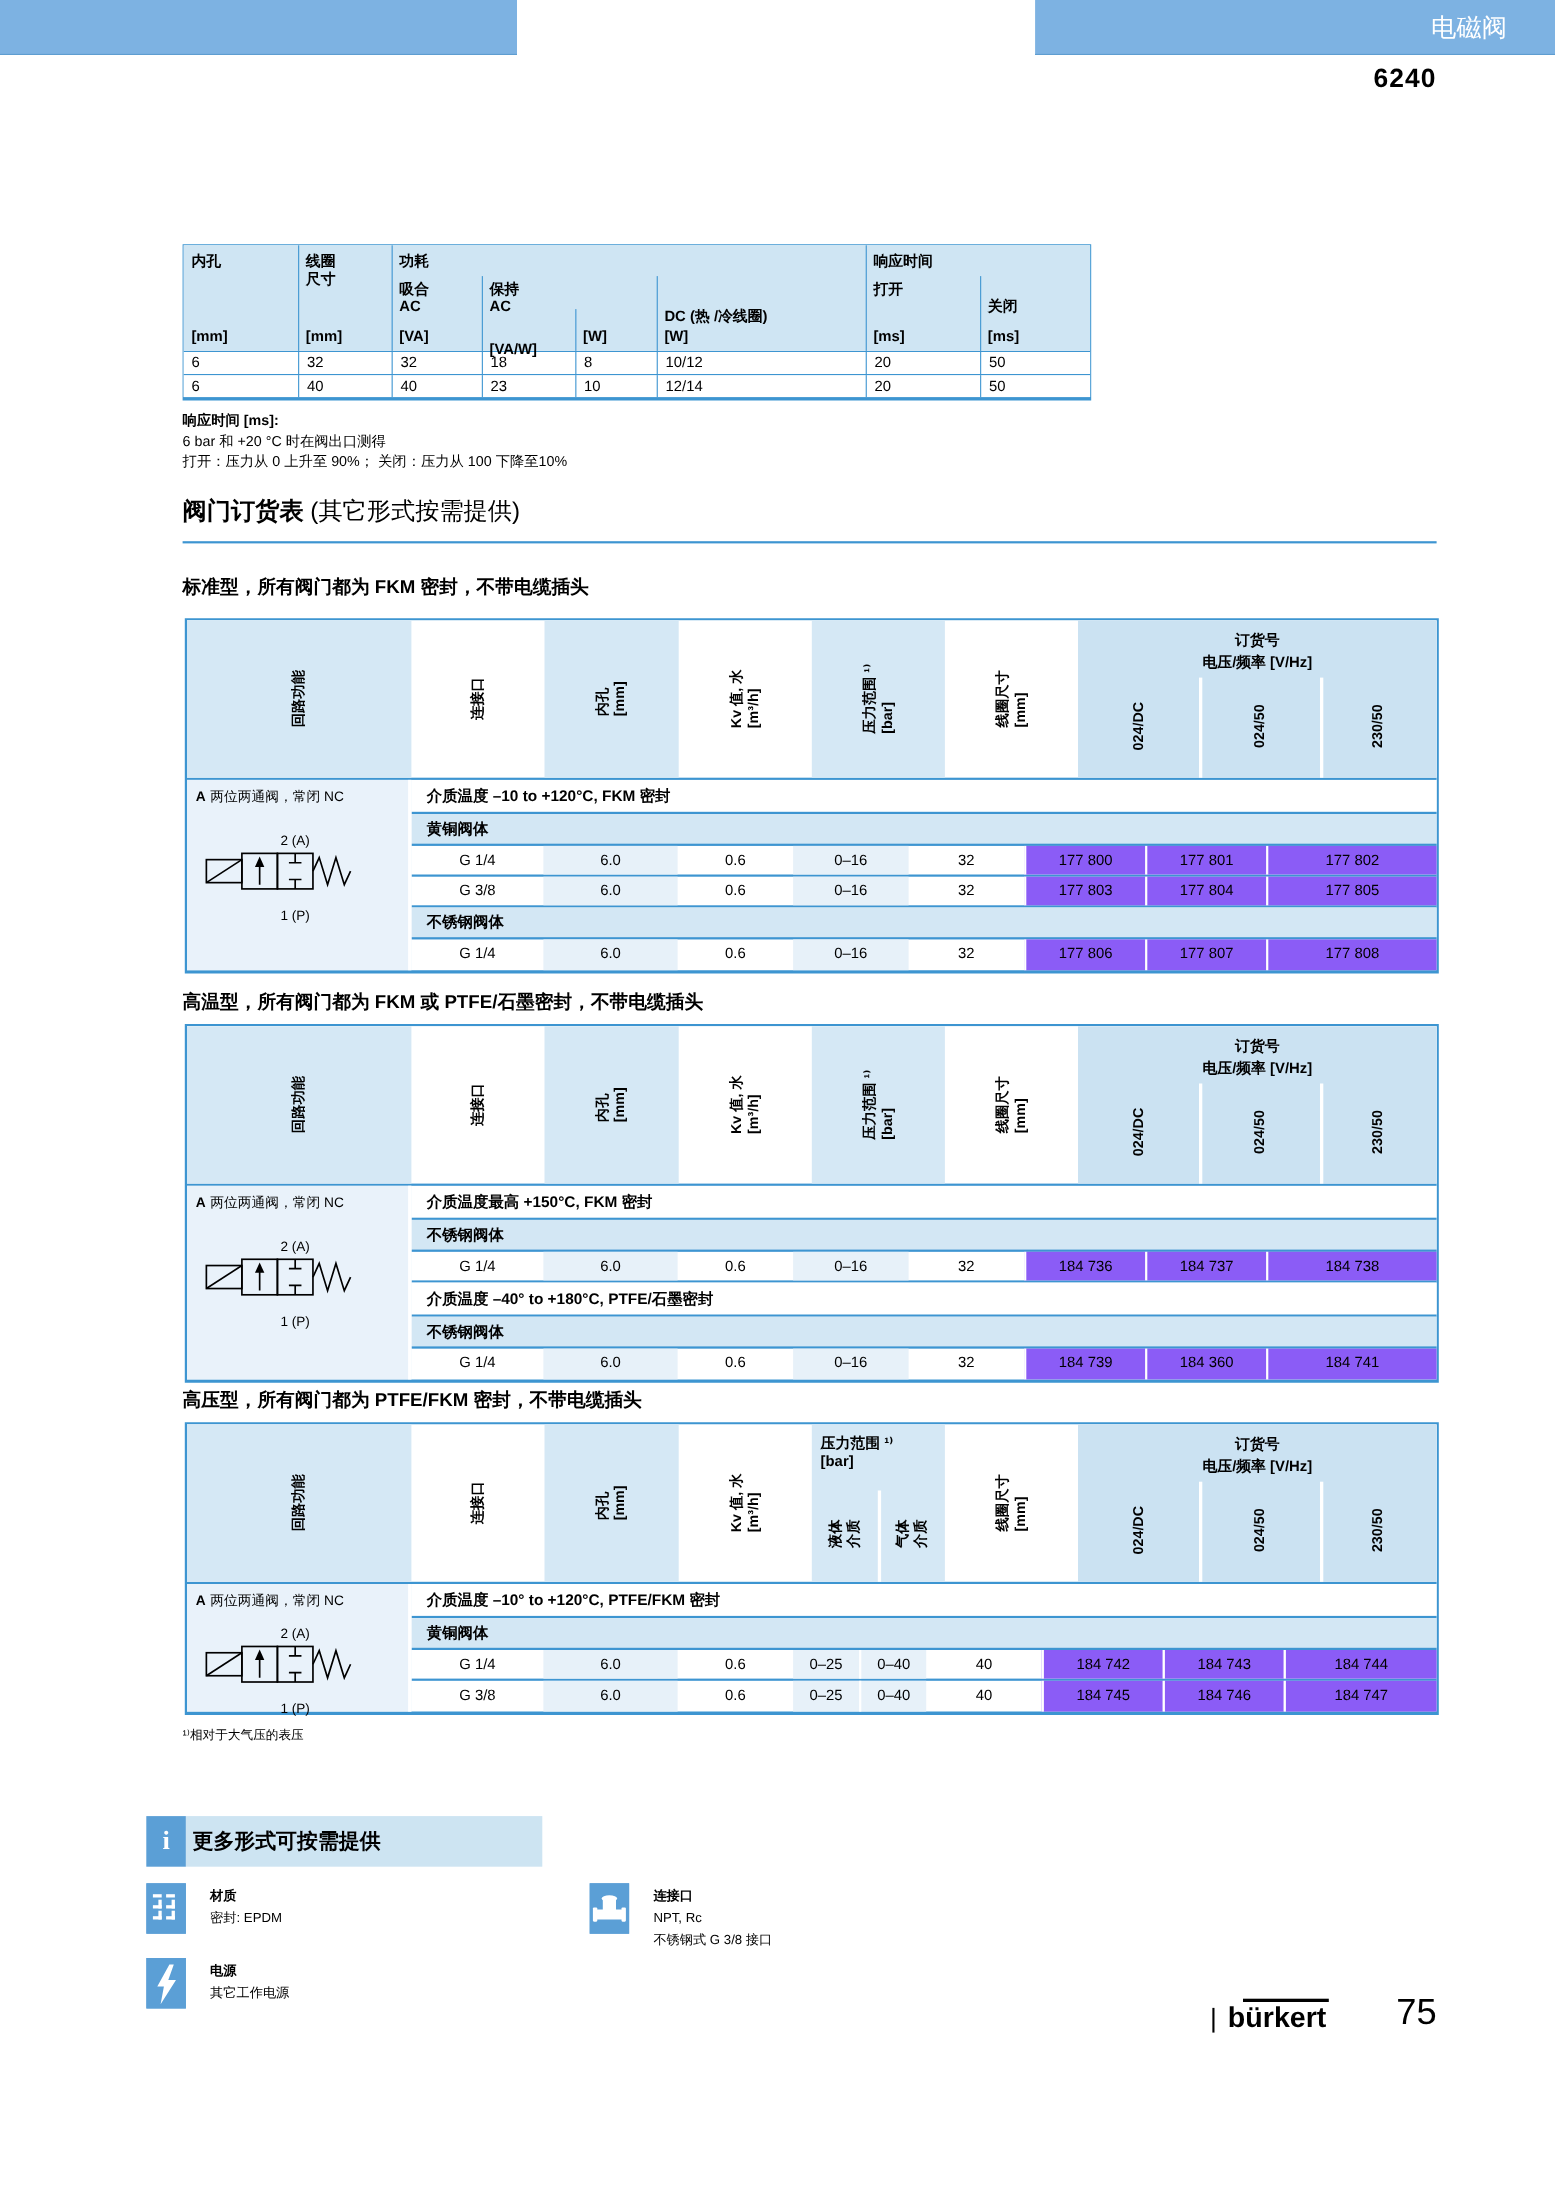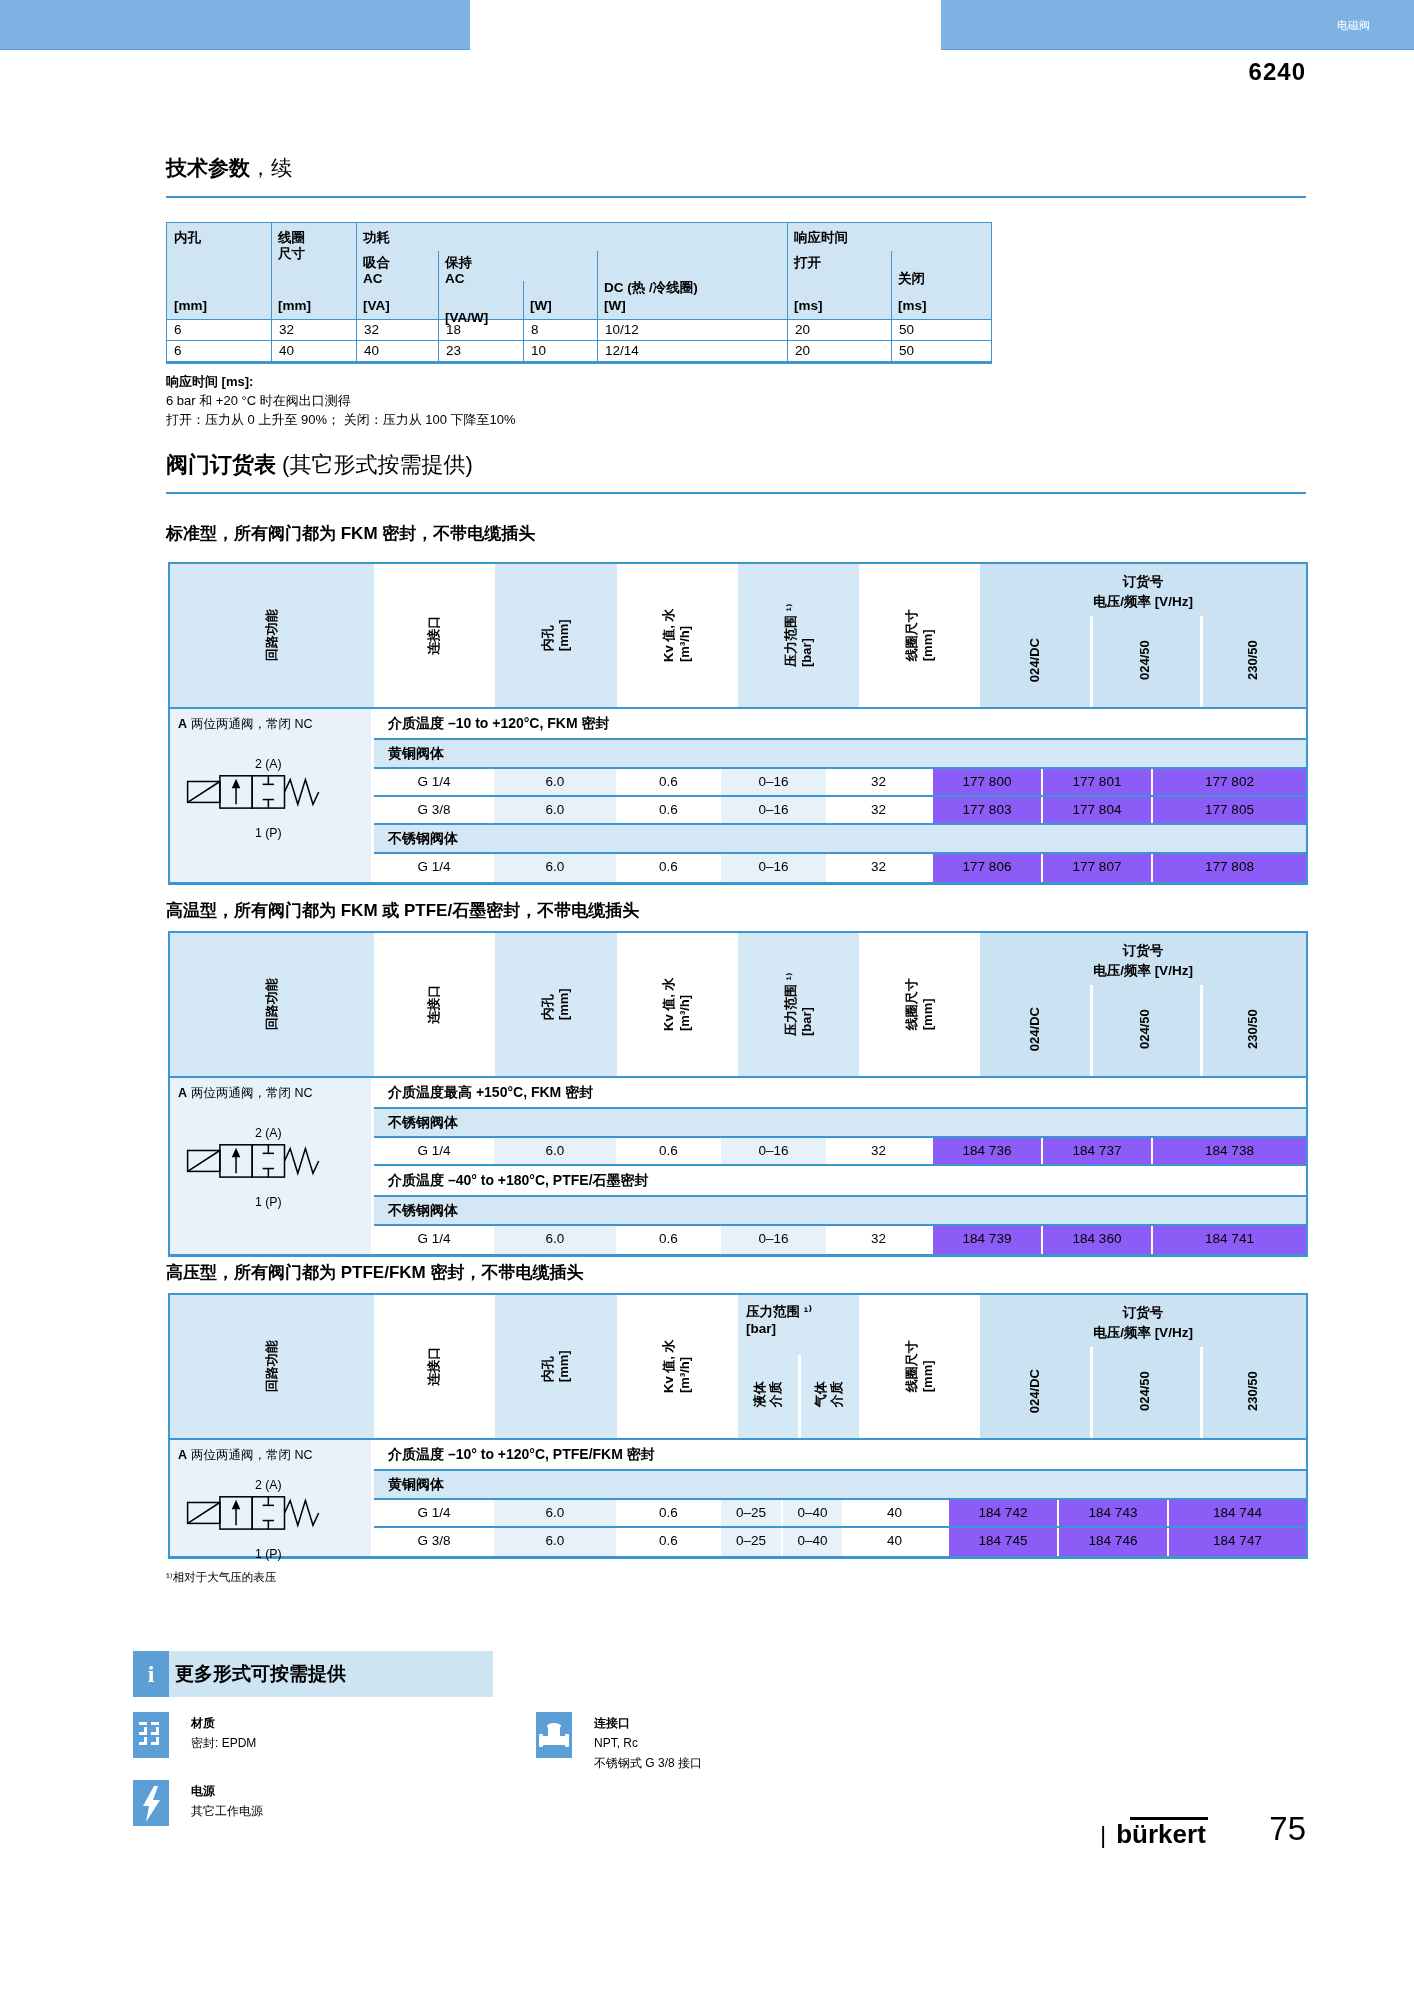--- a/index.html
+++ b/index.html
@@ -3,21 +3,21 @@
 <meta charset="utf-8">
 <style>
   * { box-sizing: border-box; margin: 0; padding: 0; }
   html,body { background:#fff; }
   .page { position:relative; width:1414px; height:2000px; background:#fff; overflow:hidden;
           font-family:"Liberation Sans","DejaVu Sans",sans-serif; color:#000; }
   .b { font-weight:bold; }
 
   
   .barseg { position:absolute; top:0; height:50px; background:#7db2e2; border-bottom:1px solid #5e9dd0; }
-  .bar-label { position:absolute; top:0; right:44px; height:62px; line-height:50px; color:#fff; font-size:11px; }
+  .bar-label { position:absolute; top:0; right:44px; height:62px; line-height:50px; color:#fff; font-size:23px; }
   .model { position:absolute; top:58px; right:108px; font-size:24px; font-weight:bold; letter-spacing:1px; }
 
   
   .sech { position:absolute; left:166px; width:1140px; border-bottom:2px solid #3d95d1; }
   .h1 { top:154px; padding-bottom:14px; font-size:21px; }
   .h2 { top:450px; padding-bottom:12px; font-size:22px; }
   .subh { position:absolute; left:166px; font-size:17px; font-weight:bold; }
 
   
   .ttable { position:absolute; left:166px; top:222px; width:826px; border:1px solid #3d95d1; border-bottom:3px solid #3d95d1; }
@@ -82,21 +82,20 @@
 </head>
 <body>
 
 <div class="page">
 
   <div class="barseg" style="left:0; width:470px;"></div>
   <div class="barseg" style="left:941px; width:473px;"></div>
   <div class="bar-label">电磁阀</div>
   <div class="model">6240</div>
 
-  <div class="sech h1"><span class="b">技术参数</span><span>，续</span></div>
 
   <div class="ttable">
     <div class="thead">
       <i class="vl" style="left:104px; top:0;"></i>
       <i class="vl" style="left:189px; top:0;"></i>
       <i class="vl" style="left:271px; top:28px;"></i>
       <i class="vl" style="left:356px; top:58px;"></i>
       <i class="vl" style="left:430px; top:28px;"></i>
       <i class="vl" style="left:620px; top:0;"></i>
       <i class="vl" style="left:724px; top:28px;"></i>

